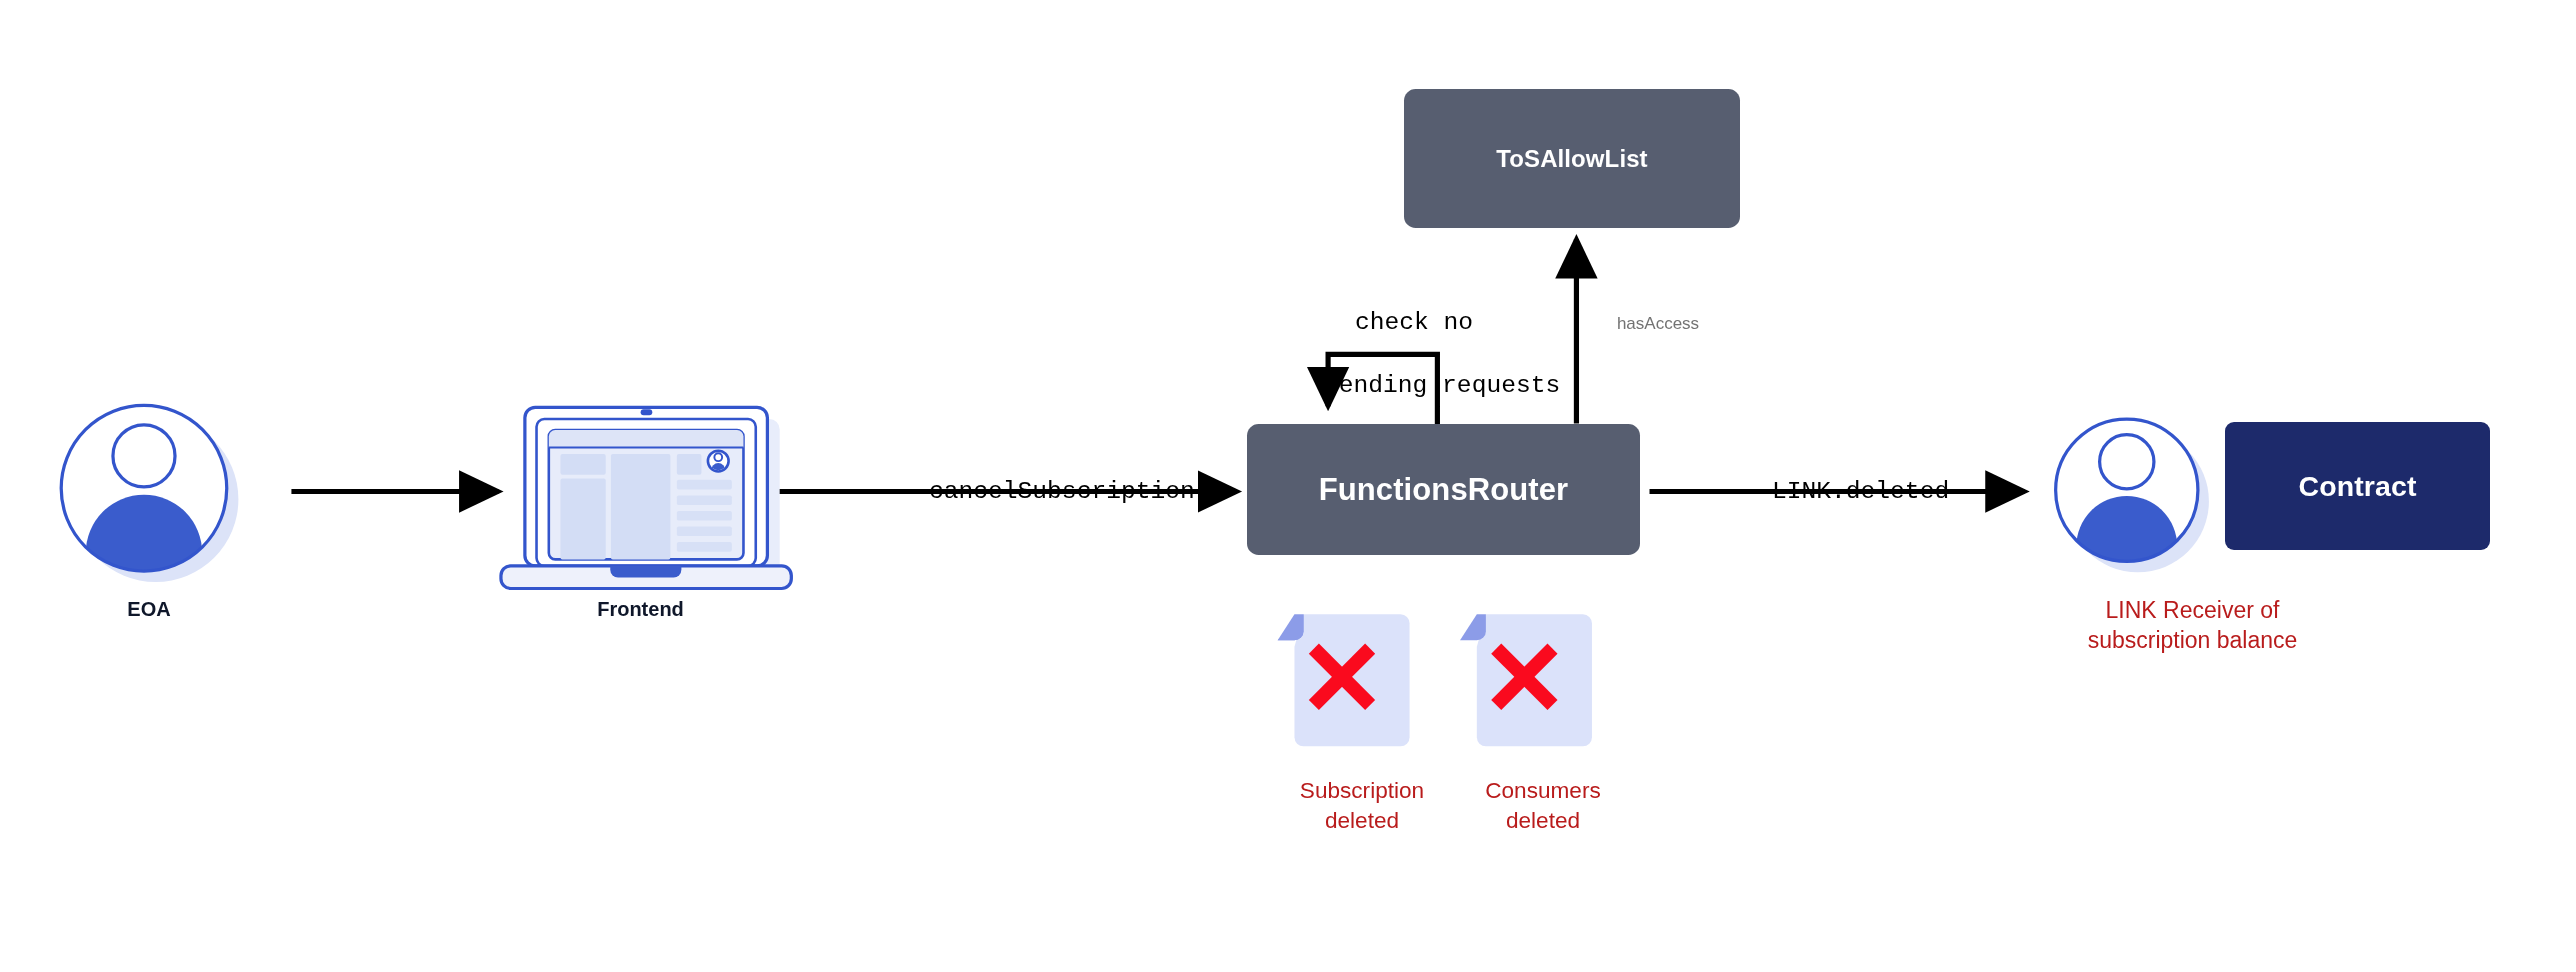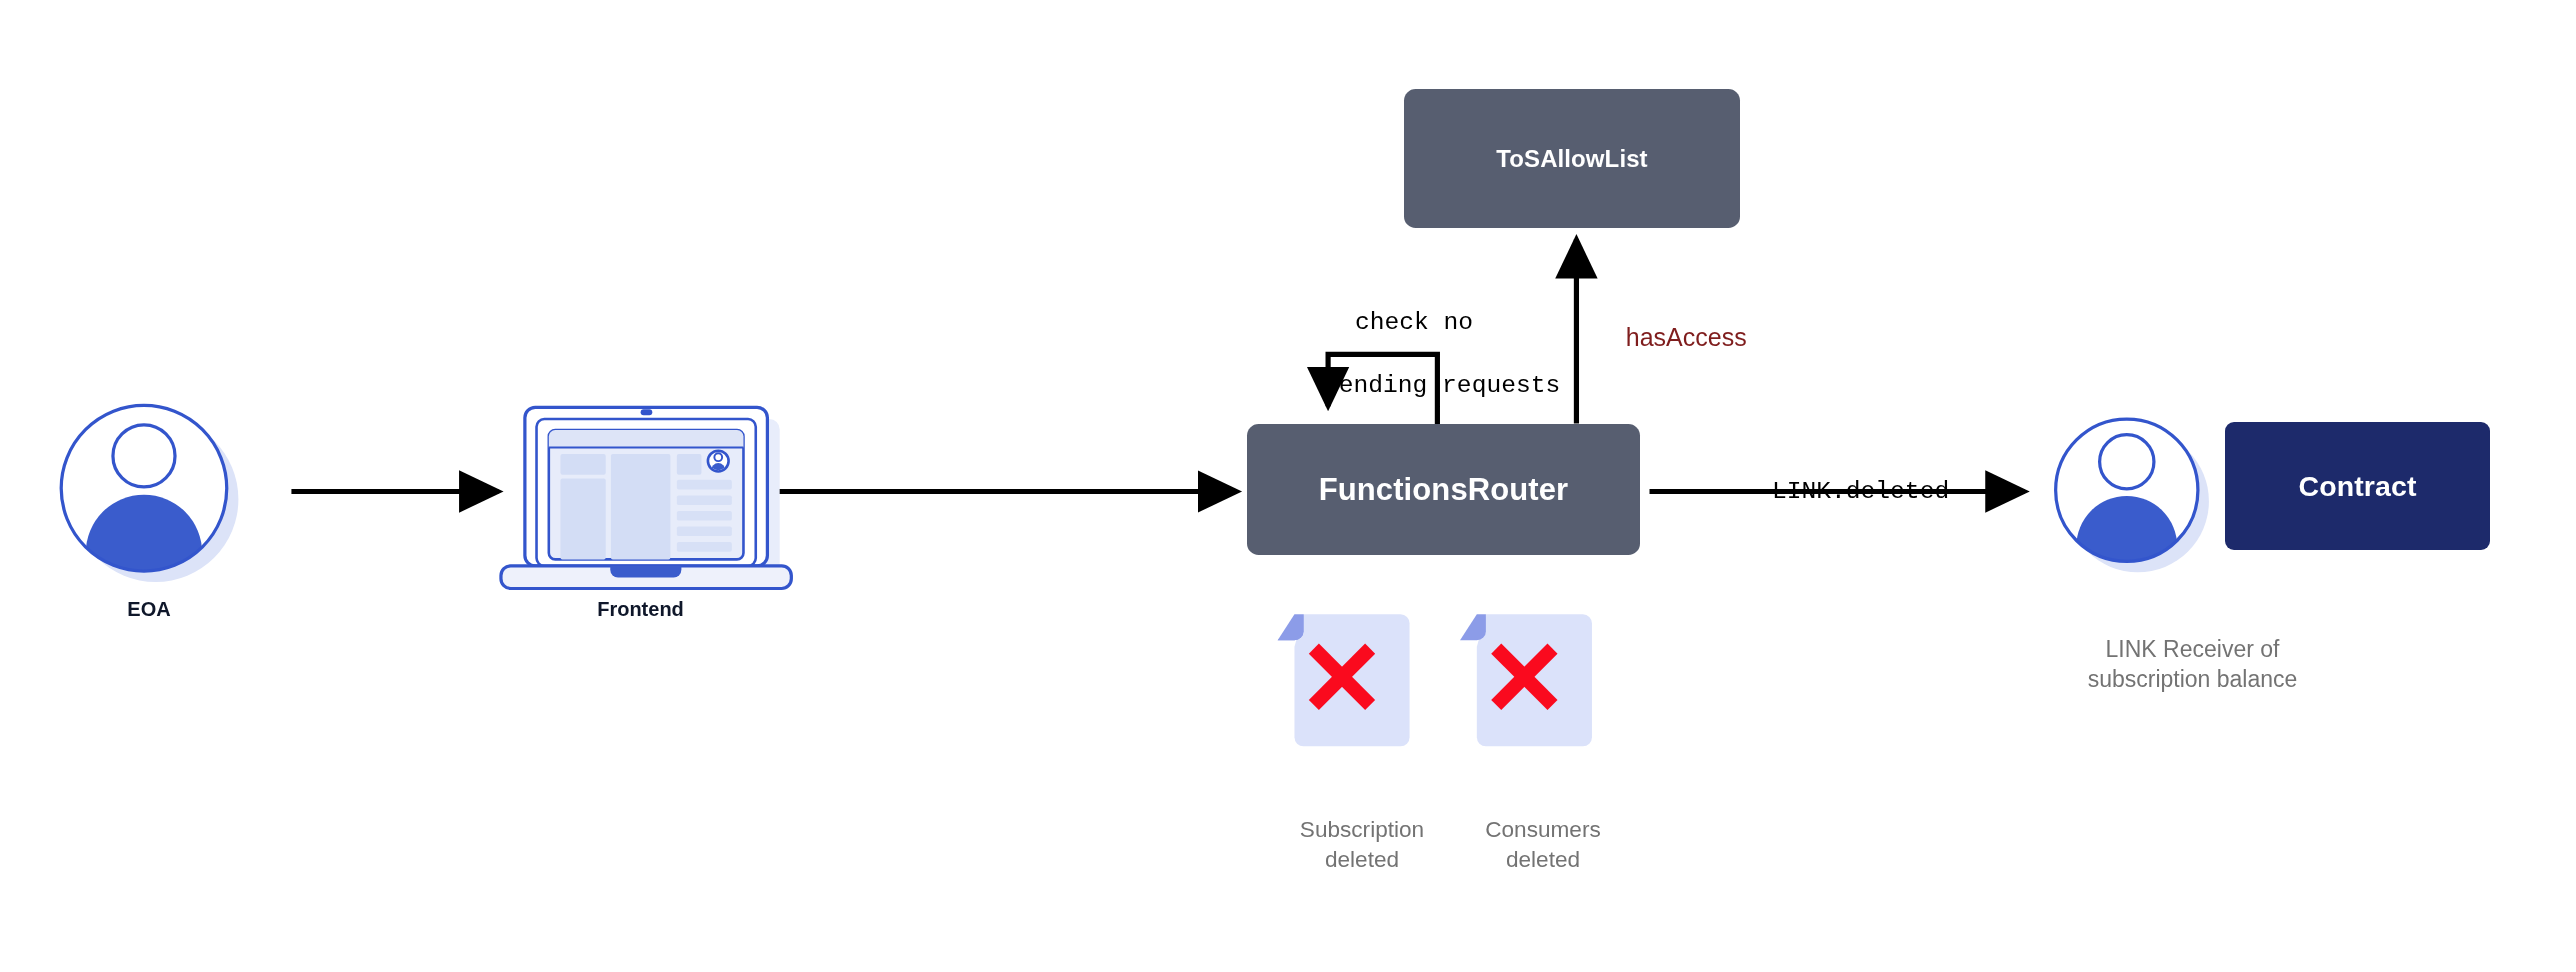--- a/index.html
+++ b/index.html
@@ -69,22 +69,21 @@
     color: #0F172A;
   }
   .caption.bold {
     font-weight: bold;
     font-size: 20px;
   }
   .caption.plain {
     font-weight: normal;
     font-size: 23px;
     line-height: 1.32;
-    color: #737373;
-    margin-top: 39px;
+    color: #b91c1c;
   }
   #caption-eoa {
     left: 52px;
     top: 598px;
     width: 194px;
   }
   #caption-frontend {
     left: 511px;
     top: 598px;
     width: 259px;
@@ -132,22 +131,22 @@
   #label-check-no-pending {
     left: 1265px;
     top: 276px;
     width: 239px;
   }
   #label-has-access {
     position: absolute;
     left: 1598px;
     top: 294px;
     font-family: "Liberation Sans", sans-serif;
-    font-size: 25px;
-    color: #7f1d1d;
+    font-size: 17px;
+    color: #737373;
     white-space: pre;
   }
 
   
   .layer {
     position: absolute;
     left: 0;
     top: 0;
     width: 2576px;
     height: 972px;
@@ -318,20 +317,23 @@
   <div class="caption plain" id="caption-subscription-deleted">
     <span class="cap-text">Subscription</span>
     <span class="cap-text">deleted</span>
   </div>
 
   <div class="caption plain" id="caption-consumers-deleted">
     <span class="cap-text">Consumers</span>
     <span class="cap-text">deleted</span>
   </div>
 
+  <div class="edge-label" id="label-cancel-subscription">
+    <span>cancelSubscription</span>
+  </div>
 
   <div class="edge-label" id="label-link-transfer">
     <span>LINK.deleted</span>
   </div>
 
   <div class="edge-label" id="label-check-no-pending">
     <span>check no</span><br>
     <span>pending requests</span>
   </div>
 

